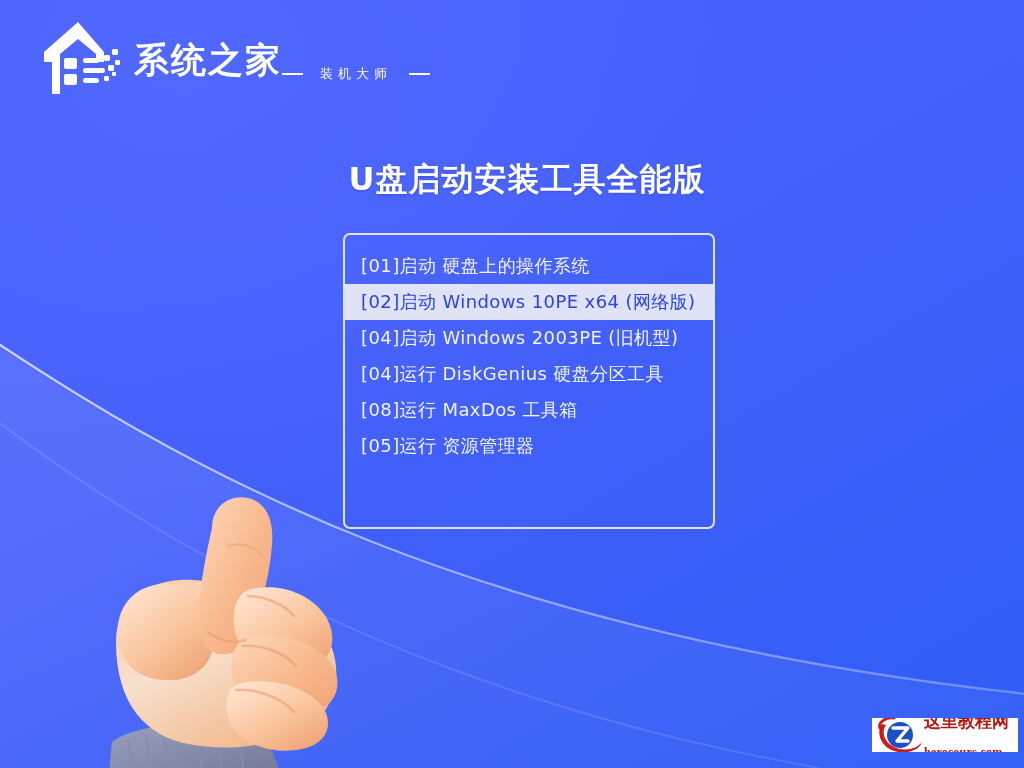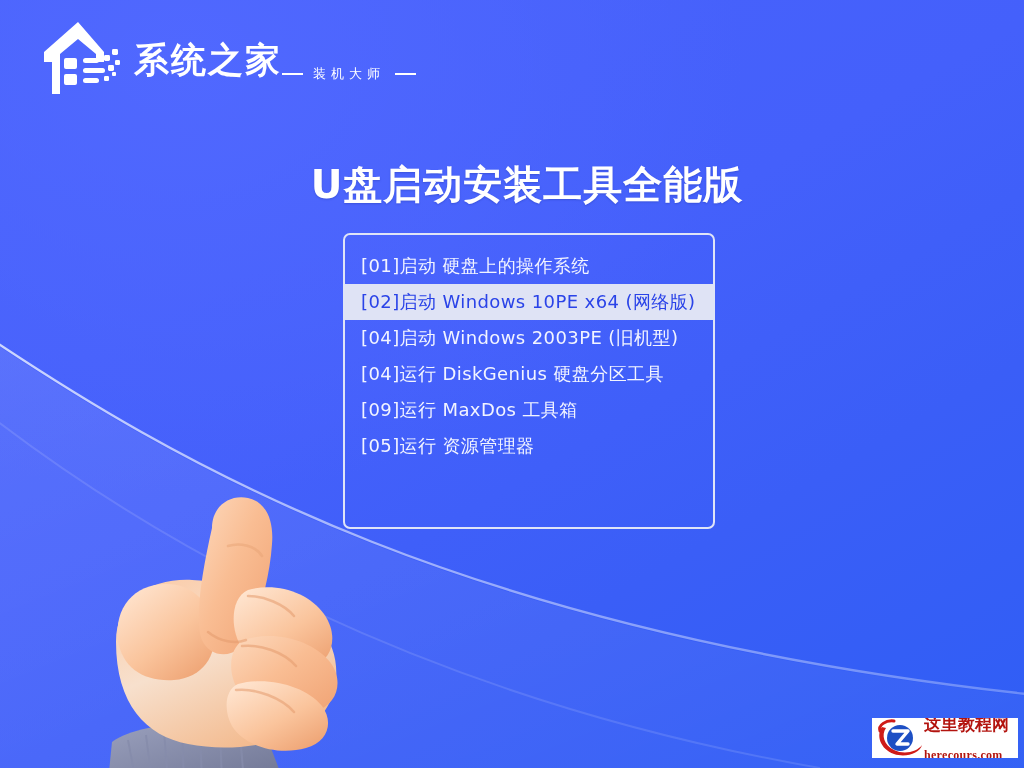--- a/index.html
+++ b/index.html
@@ -25,32 +25,32 @@
     position:absolute; left:38px; top:18px;
     display:flex; align-items:center; gap:12px;
   }
   #logo .house { width:84px; height:82px; display:block; }
   .logo-text { display:flex; align-items:center; padding-top:4px; }
   .logo-main {
     font-size:35px; font-weight:bold; color:#ffffff;
     letter-spacing:2px; line-height:1.06;
     font-family:"DejaVu Sans","Liberation Sans",sans-serif;
   }
-  .logo-sub-row { display:flex; align-items:center; gap:10px; margin-top:25px;justify-content:center; }
+  .logo-sub-row { display:flex; align-items:center; gap:17px; margin-top:25px;justify-content:center; }
   .logo-sub-row .dash { width:21px; height:2px; background:#ffffff; display:block; }
   .logo-sub {
     font-size:13px; color:#ffffff; letter-spacing:5px;
     font-family:"DejaVu Sans","Liberation Sans",sans-serif;
   }
 
   
   #title {
     position:absolute; left:0; top:158px; width:1024px;
     text-align:center;
-    font-size:39px; font-weight:bold; color:#ffffff;
+    font-size:32px; font-weight:bold; color:#ffffff;
     letter-spacing:1px;
     font-family:"DejaVu Sans","Liberation Sans",sans-serif;
     text-shadow:0 1px 2px rgba(20,40,140,.28);
     padding-left:30px;
   }
 
   
   #menu-box {
     position:absolute; left:343px; top:233px;
     width:372px; height:296px;
@@ -73,21 +73,21 @@
     background:#dfe3f5;
     color:#2a43e8;
   }
 
   
   #hand { position:absolute; left:88px; top:492px; width:360px; height:290px; }
 
   
   #watermark {
     position:absolute; left:872px; top:718px;
-    width:146px; height:40px;
+    width:146px; height:34px;
     background:#ffffff;
     display:flex; align-items:center;
     padding:2px 4px 2px 4px;
     overflow:hidden;
   }
   #watermark .mark-icon { width:48px; height:42px; flex:0 0 48px; }
   #watermark .mark-text { display:flex; flex-direction:column; justify-content:center; line-height:1; }
   #watermark .mark-cn {
     font-size:17px; font-weight:bold; color:#b3140f; letter-spacing:0px;
     font-family:"DejaVu Sans","Liberation Sans",sans-serif;
@@ -146,21 +146,21 @@
     </div>
   </div>
 
   <div id="title">U盘启动安装工具全能版</div>
 
   <div id="menu-box">
     <div class="menu-item">[01]启动 硬盘上的操作系统</div>
     <div class="menu-item selected">[02]启动 Windows 10PE x64 (网络版)</div>
     <div class="menu-item">[04]启动 Windows 2003PE (旧机型)</div>
     <div class="menu-item">[04]运行 DiskGenius 硬盘分区工具</div>
-    <div class="menu-item">[09]运行 MaxDos 工具箱</div>
+    <div class="menu-item">[08]运行 MaxDos 工具箱</div>
     <div class="menu-item">[05]运行 资源管理器</div>
   </div>
 
   <svg id="hand" viewBox="0 0 360 290">
     <defs>
       <linearGradient id="skinA" x1="0" y1="0" x2="1" y2="1">
         <stop offset="0%" stop-color="#fdd9bd"></stop>
         <stop offset="45%" stop-color="#f9bd93"></stop>
         <stop offset="100%" stop-color="#f0a273"></stop>
       </linearGradient>

